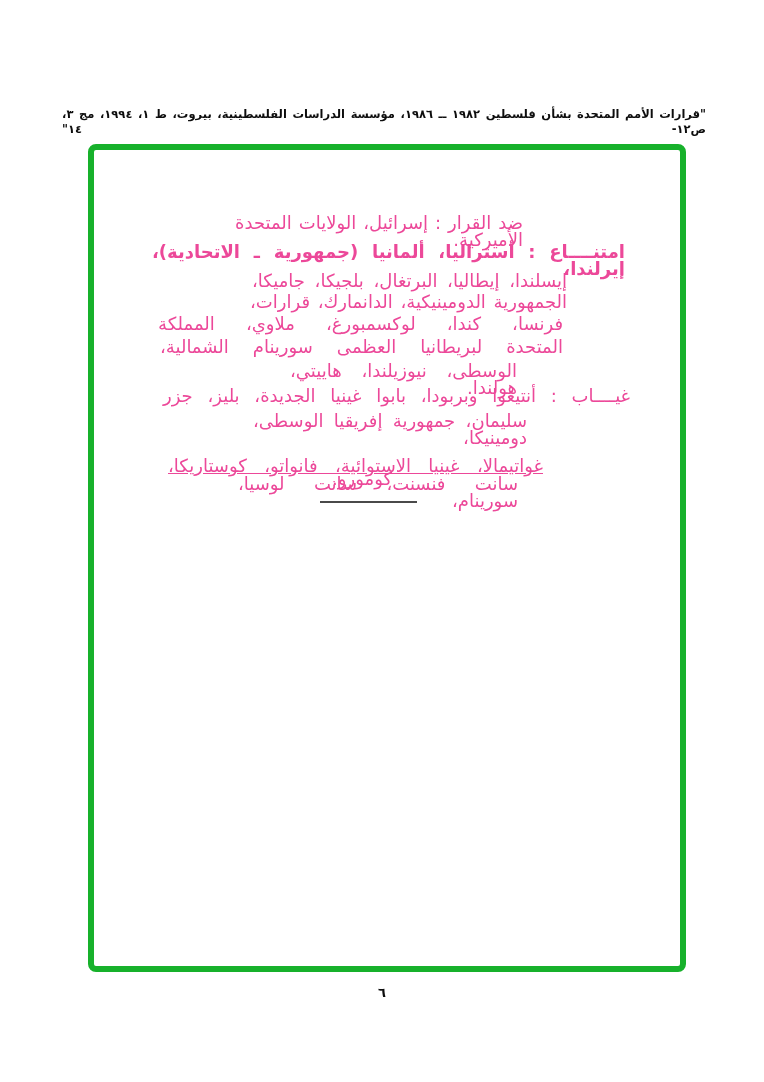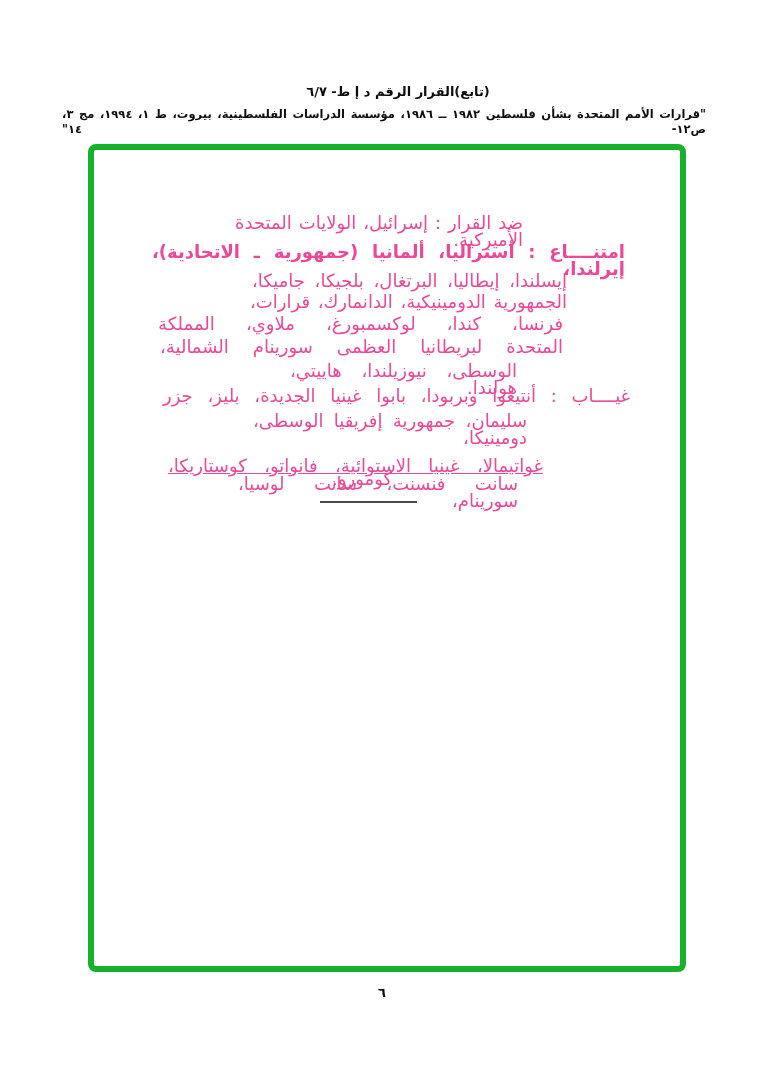--- a/index.html
+++ b/index.html
@@ -51,21 +51,20 @@
     position:absolute;left:0;top:985px;width:764px;
     direction:rtl;text-align:center;
     font-size:13px;font-weight:bold;color:#0d0d0d;
   }
 </style>
 </head>
 <body>
 
 <div id="page">
 
-  <div class="hdr-line1">(تابع)القرار الرقم د إ ط- ٦/٧</div>
 
   <div class="hdr-line2">"قرارات الأمم المتحدة بشأن فلسطين ١٩٨٢ ــ ١٩٨٦، مؤسسة الدراسات الفلسطينية، بيروت، ط ١، ١٩٩٤، مج ٣، ص١٢- ١٤"</div>
 
   <div class="green-box" style="border-color: rgb(23, 177, 43);">
   </div>
 
   <div id="vote-lines">
       <div class="box-line stretch" style="left: 235px; top: 214px; width: 288px;">ضد القرار : إسرائيل، الولايات المتحدة الأميركية.</div>
       <div class="box-line stretch" style="left: 152px; top: 243px; width: 473px; font-weight: bold;">امتنــــاع : أستراليا، ألمانيا (جمهورية ـ الاتحادية)، إيرلندا،</div>
       <div class="box-line stretch" style="left: 252px; top: 272px; width: 315px;">إيسلندا، إيطاليا، البرتغال، بلجيكا، جاميكا،</div>

